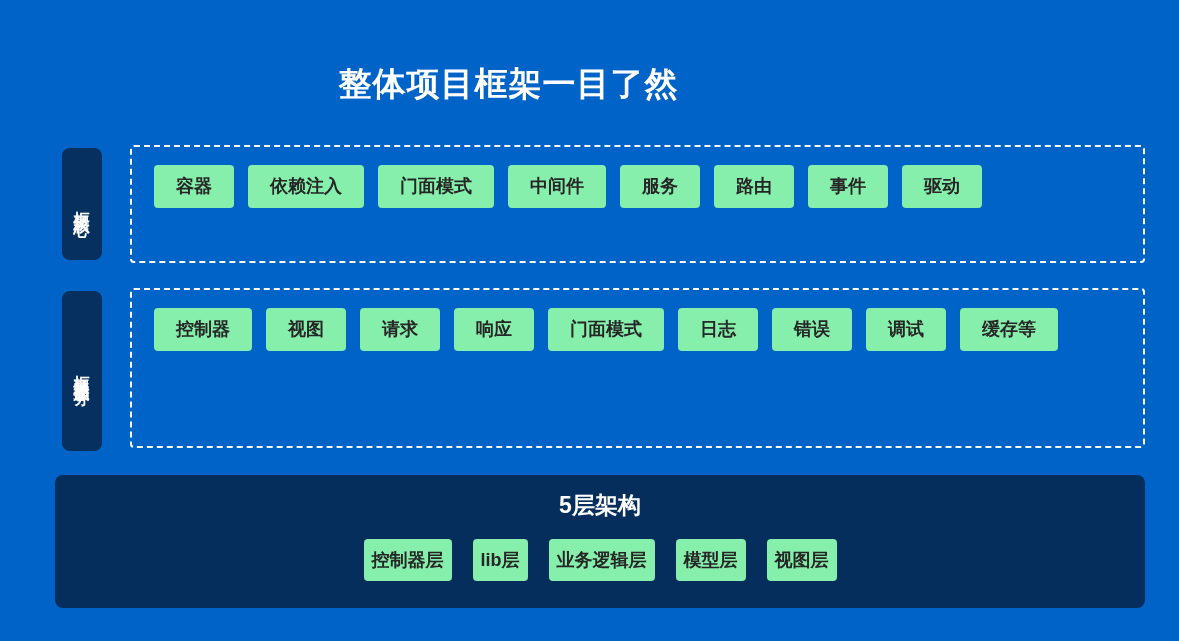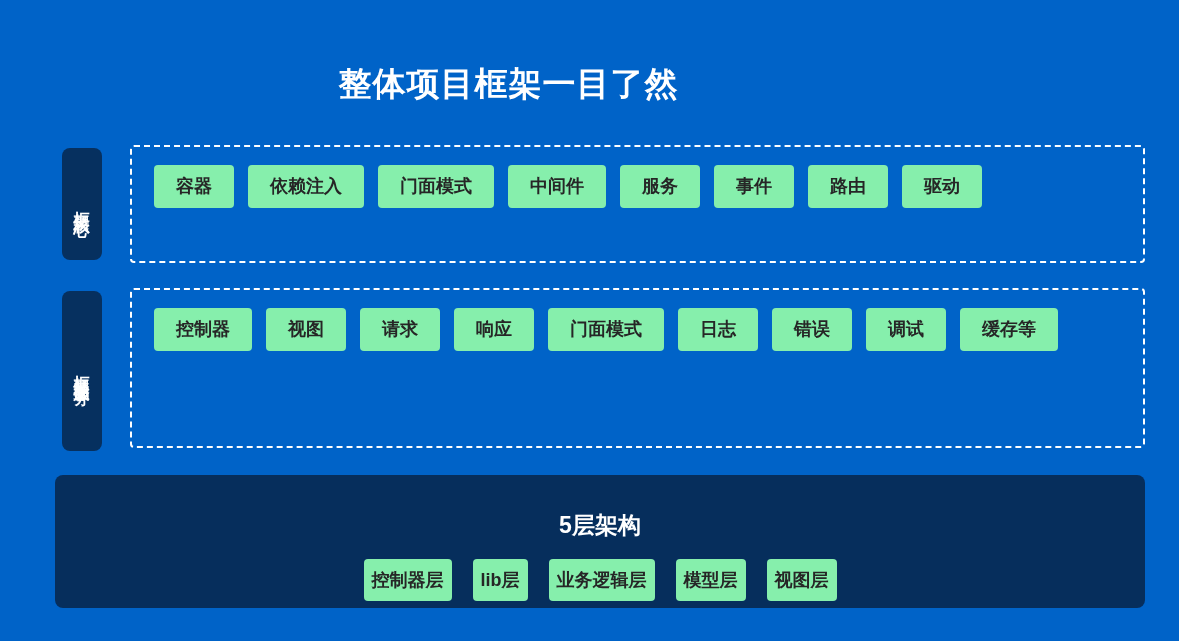--- a/index.html
+++ b/index.html
@@ -111,21 +111,20 @@
     border-radius: 8px;
     box-sizing: border-box;
     padding-top: 16px;
   }
   .arch-title {
     text-align: center;
     color: #ffffff;
     font-size: 23px;
     font-weight: bold;
     line-height: 1.3;
-    margin-top: 20px;
   }
   .arch-chips {
     margin-top: 18px;
     display: flex;
     justify-content: center;
     gap: 21px;
   }
   .arch-chips .chip {
     font-size: 18px;
     padding: 10px 8px;
@@ -141,22 +140,22 @@
   <div class="section section-core">
     <div class="side-label side-label-core">
       <span>框架核心</span>
     </div>
     <div class="dashed-box dashed-box-core">
       <div class="chip">容器</div>
       <div class="chip">依赖注入</div>
       <div class="chip">门面模式</div>
       <div class="chip">中间件</div>
       <div class="chip">服务</div>
+      <div class="chip">路由</div>
       <div class="chip">事件</div>
-      <div class="chip">路由</div>
       <div class="chip">驱动</div>
     </div>
   </div>
 
   <div class="section section-base">
     <div class="side-label side-label-base">
       <span>框架基础服务</span>
     </div>
     <div class="dashed-box dashed-box-base">
       <div class="chip">控制器</div>

